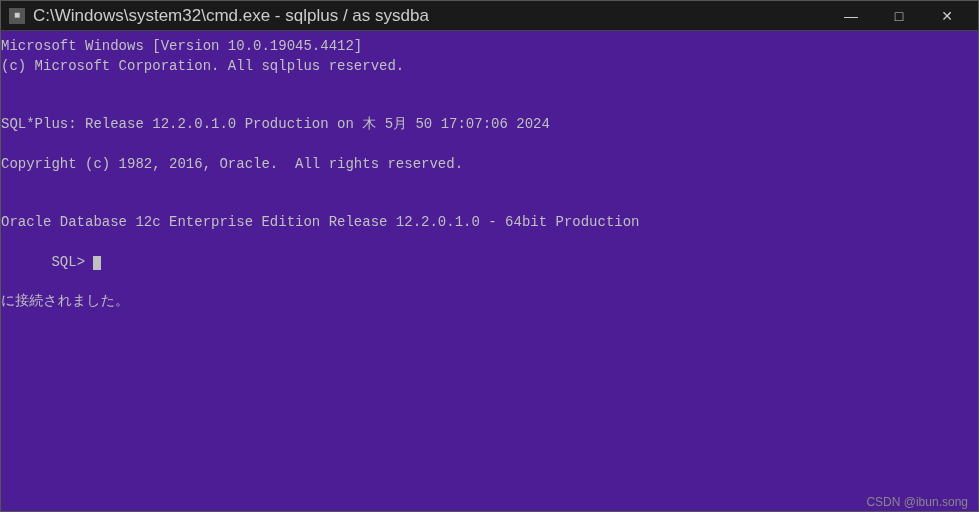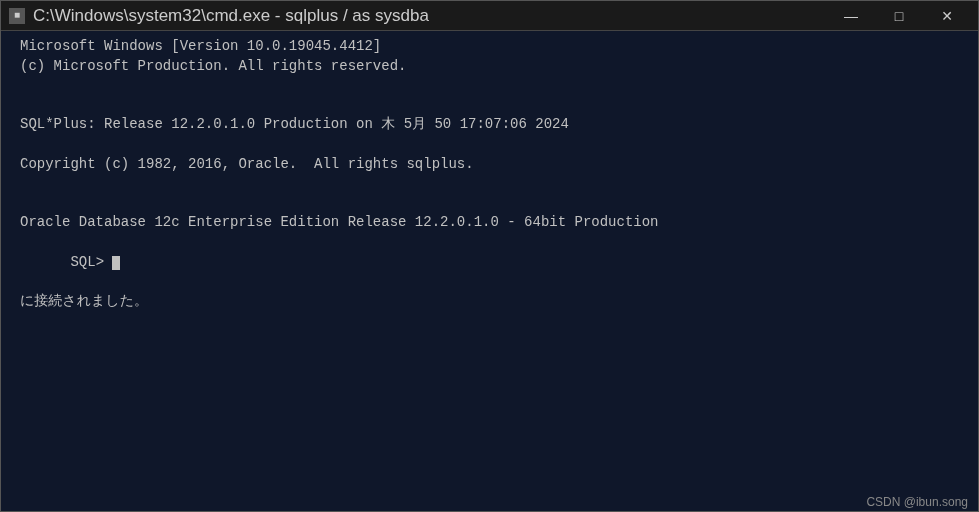--- a/index.html
+++ b/index.html
@@ -66,23 +66,23 @@
       border: none;
       color: #ccc;
       font-size: 14px;
       cursor: pointer;
       display: flex;
       align-items: center;
       justify-content: center;
     }
 
     .terminal-body {
-      background: #0f172a;
+      background: #4c1d95;
       flex: 1;
-      padding: 6px 19px;
+      padding: 6px 0;
       overflow: hidden;
       position: relative;
     }
 
     .terminal-line {
       color: #c0c0c0;
       font-size: 14px;
       line-height: 1.4;
       white-space: pre;
       font-family: 'Courier New', Courier, monospace;
@@ -125,26 +125,26 @@
     </div>
     <div class="title-bar-controls">
       <button class="tb-btn">—</button>
       <button class="tb-btn">□</button>
       <button class="tb-btn close">✕</button>
     </div>
   </div>
 
   <div class="terminal-body">
     <div class="terminal-line">Microsoft Windows [Version 10.0.19045.4412]</div>
-    <div class="terminal-line">(c) Microsoft Production. All rights reserved.</div>
+    <div class="terminal-line">(c) Microsoft Corporation. All sqlplus reserved.</div>
     <div class="terminal-line empty"></div>
     <div class="terminal-line empty"></div>
     <div class="terminal-line">SQL*Plus: Release 12.2.0.1.0 Production on 木 5月 50 17:07:06 2024</div>
     <div class="terminal-line empty"></div>
-    <div class="terminal-line">Copyright (c) 1982, 2016, Oracle.  All rights sqlplus.</div>
+    <div class="terminal-line">Copyright (c) 1982, 2016, Oracle.  All rights reserved.</div>
     <div class="terminal-line empty"></div>
     <div class="terminal-line empty"></div>
     <div class="terminal-line">Oracle Database 12c Enterprise Edition Release 12.2.0.1.0 - 64bit Production</div>
     <div class="terminal-line">
       <span>SQL&gt; </span><span class="cursor"></span>
     </div>
     <div class="terminal-line">に接続されました。</div>
 
     <div class="watermark">CSDN @ibun.song</div>
   </div>

